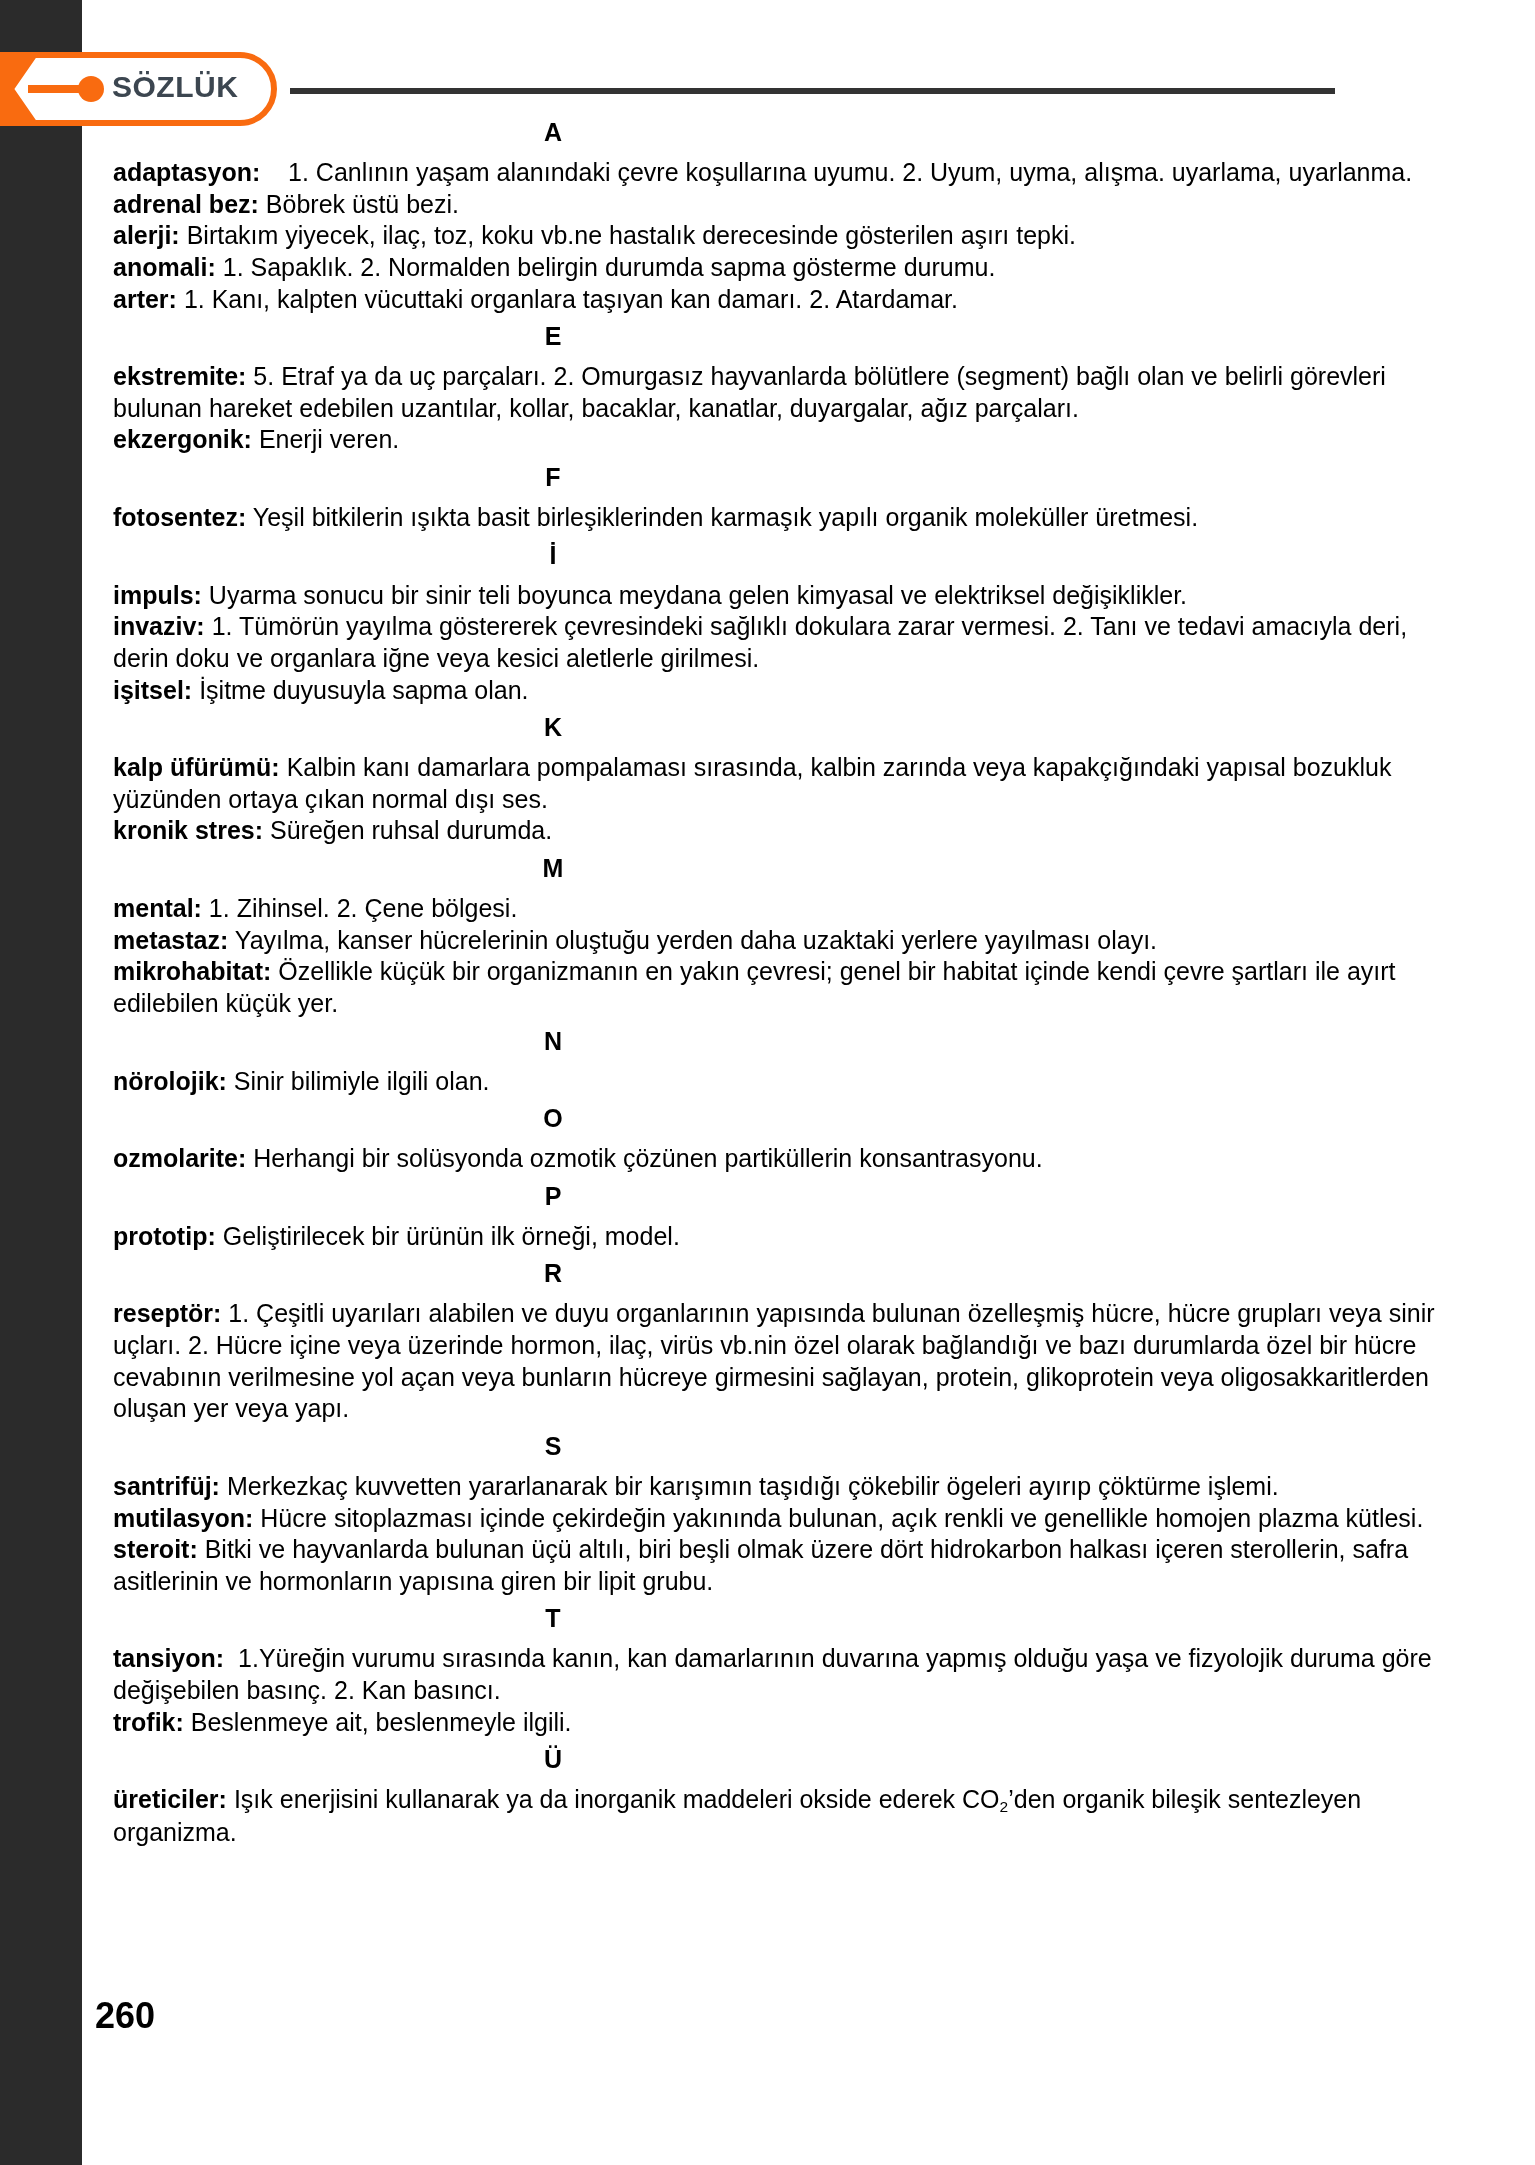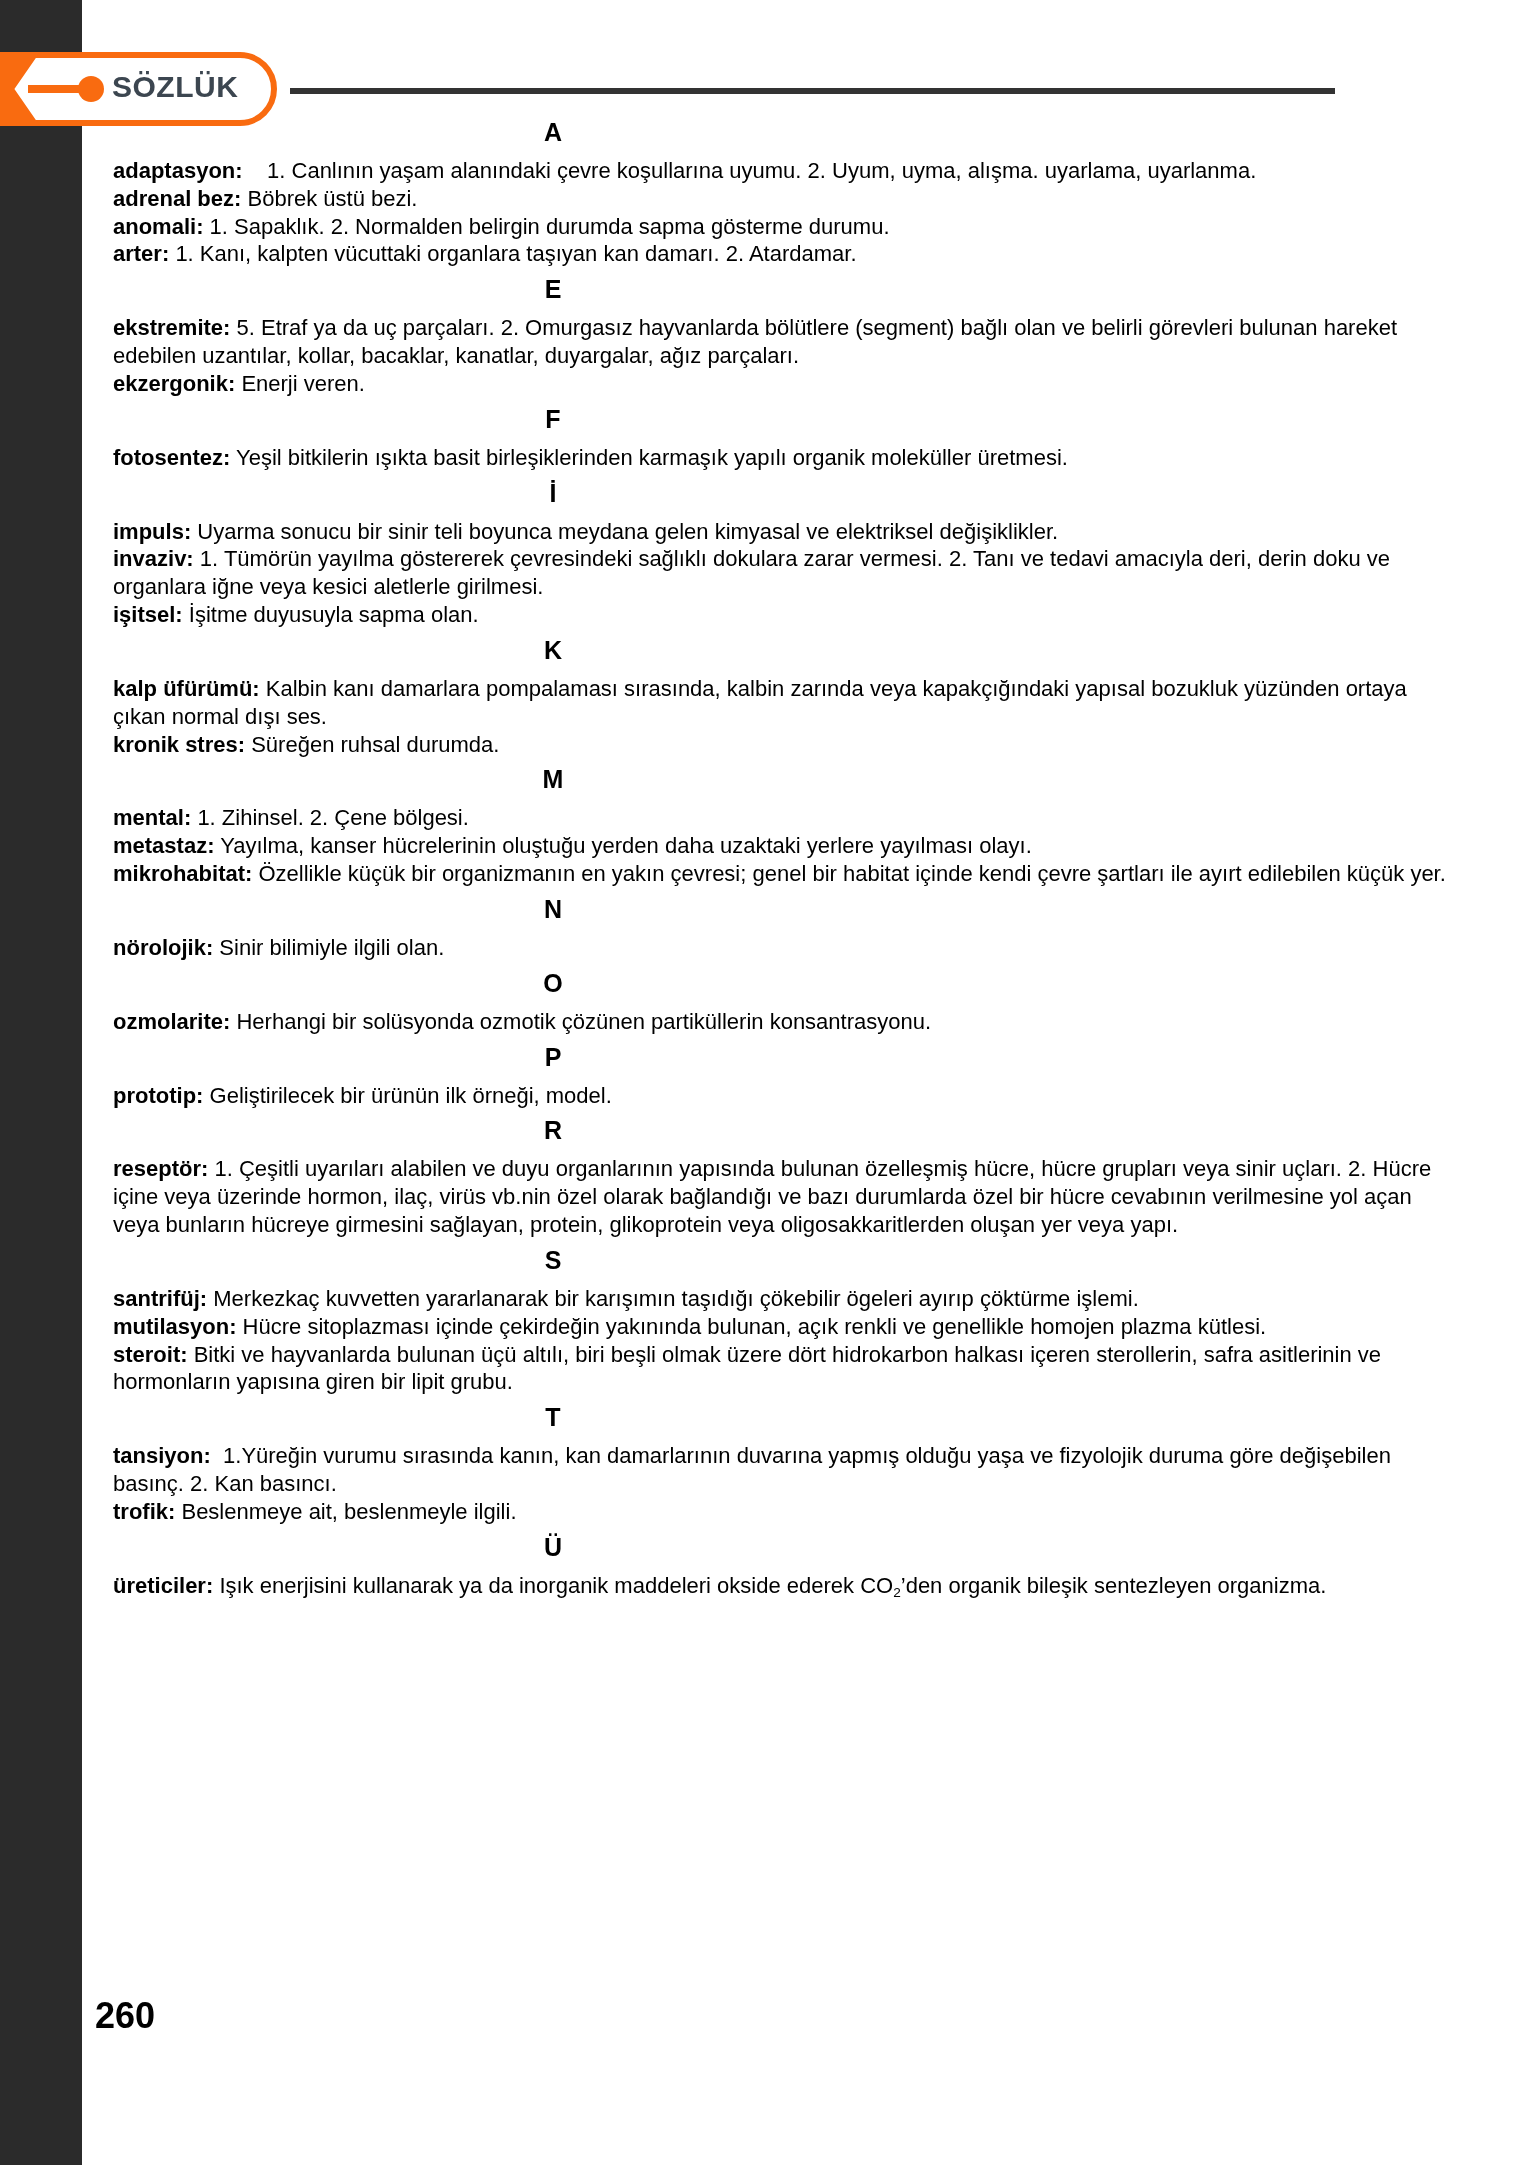--- a/index.html
+++ b/index.html
@@ -109,21 +109,21 @@
     font-size: 25px;
     font-weight: bold;
     color: #000000;
     line-height: 1.0;
     margin: 9px 0 12px 0;
     width: 880px;
   }
   .letter-head.first { margin-top: 0; }
 
   .entry {
-    font-size: 22px;
+    font-size: 25px;
     color: #000000;
     line-height: 1.265;
     margin: 0;
     text-indent: 0;
   }
   .entry b {
     font-weight: bold;
   }
   .entry .gap { white-space: pre; }
 
@@ -154,20 +154,21 @@
     <div class="tag-stem"></div>
     <div class="tag-dot"></div>
     <div class="tag-label">SÖZLÜK</div>
   </div>
 </div>
 
 <div class="content" id="glossary-content">
     <div class="letter-head first">A</div>
     <p class="entry"><b>adaptasyon:</b><span class="gap">    </span><span>1. Canlının yaşam alanındaki çevre koşullarına uyumu.  2. Uyum, uyma, alışma. uyarlama, uyarlanma.</span></p>
     <p class="entry"><b>adrenal bez:</b><span class="gap"> </span><span>Böbrek üstü bezi.</span></p>
+    <p class="entry"><b>alerji:</b><span class="gap"> </span><span>Birtakım yiyecek, ilaç, toz, koku vb.ne hastalık derecesinde gösterilen aşırı tepki.</span></p>
     <p class="entry"><b>anomali:</b><span class="gap"> </span><span>1. Sapaklık.  2. Normalden belirgin durumda sapma gösterme durumu.</span></p>
     <p class="entry"><b>arter:</b><span class="gap"> </span><span>1. Kanı, kalpten vücuttaki organlara taşıyan kan damarı. 2. Atardamar.</span></p>
     <div class="letter-head">E</div>
     <p class="entry"><b>ekstremite:</b><span class="gap"> </span><span>5. Etraf ya da uç parçaları. 2. Omurgasız hayvanlarda bölütlere (segment) bağlı olan ve belirli görevleri bulunan hareket edebilen uzantılar, kollar, bacaklar, kanatlar, duyargalar, ağız parçaları.</span></p>
     <p class="entry"><b>ekzergonik:</b><span class="gap"> </span><span>Enerji veren.</span></p>
     <div class="letter-head">F</div>
     <p class="entry"><b>fotosentez:</b><span class="gap"> </span><span>Yeşil bitkilerin ışıkta basit birleşiklerinden karmaşık yapılı organik moleküller üretmesi.</span></p>
     <div class="letter-head">İ</div>
     <p class="entry"><b>impuls:</b><span class="gap"> </span><span>Uyarma sonucu bir sinir teli boyunca meydana gelen kimyasal ve elektriksel değişiklikler.</span></p>
     <p class="entry"><b>invaziv:</b><span class="gap"> </span><span>1. Tümörün yayılma göstererek çevresindeki sağlıklı dokulara zarar vermesi. 2. Tanı ve tedavi amacıyla deri, derin doku ve organlara iğne veya kesici aletlerle girilmesi.</span></p>

